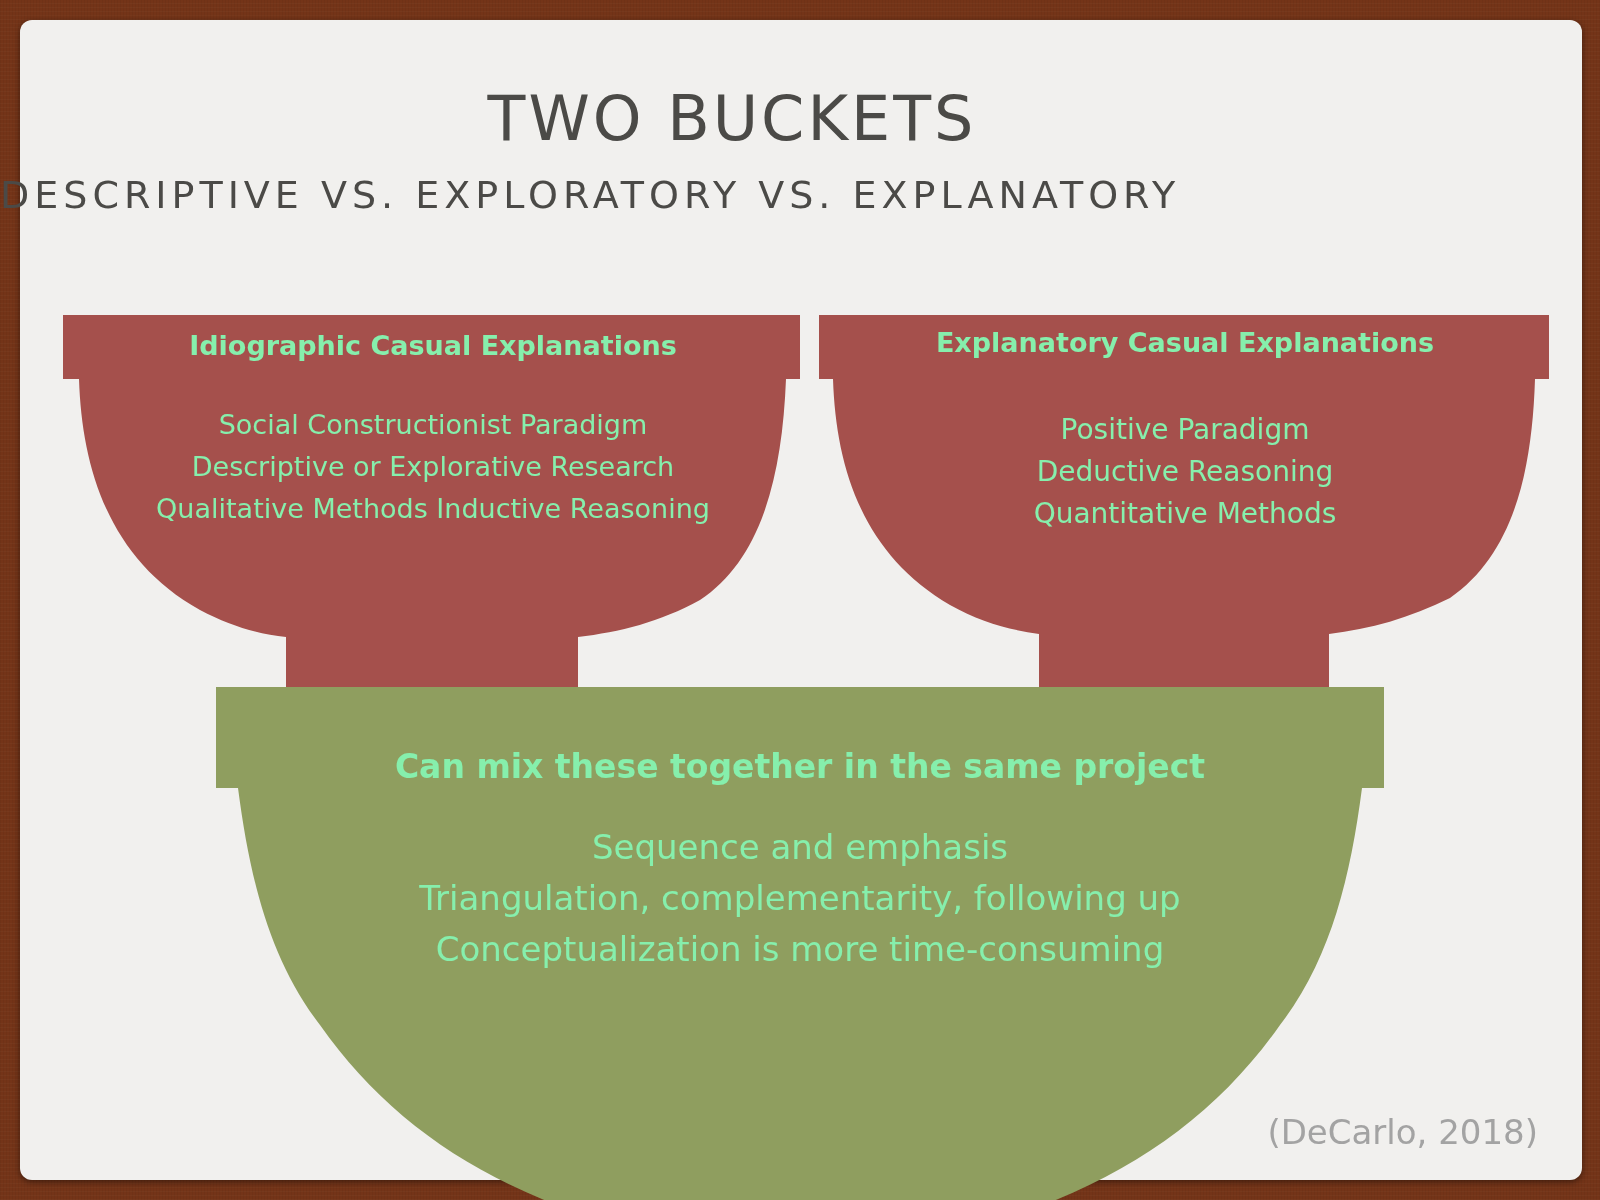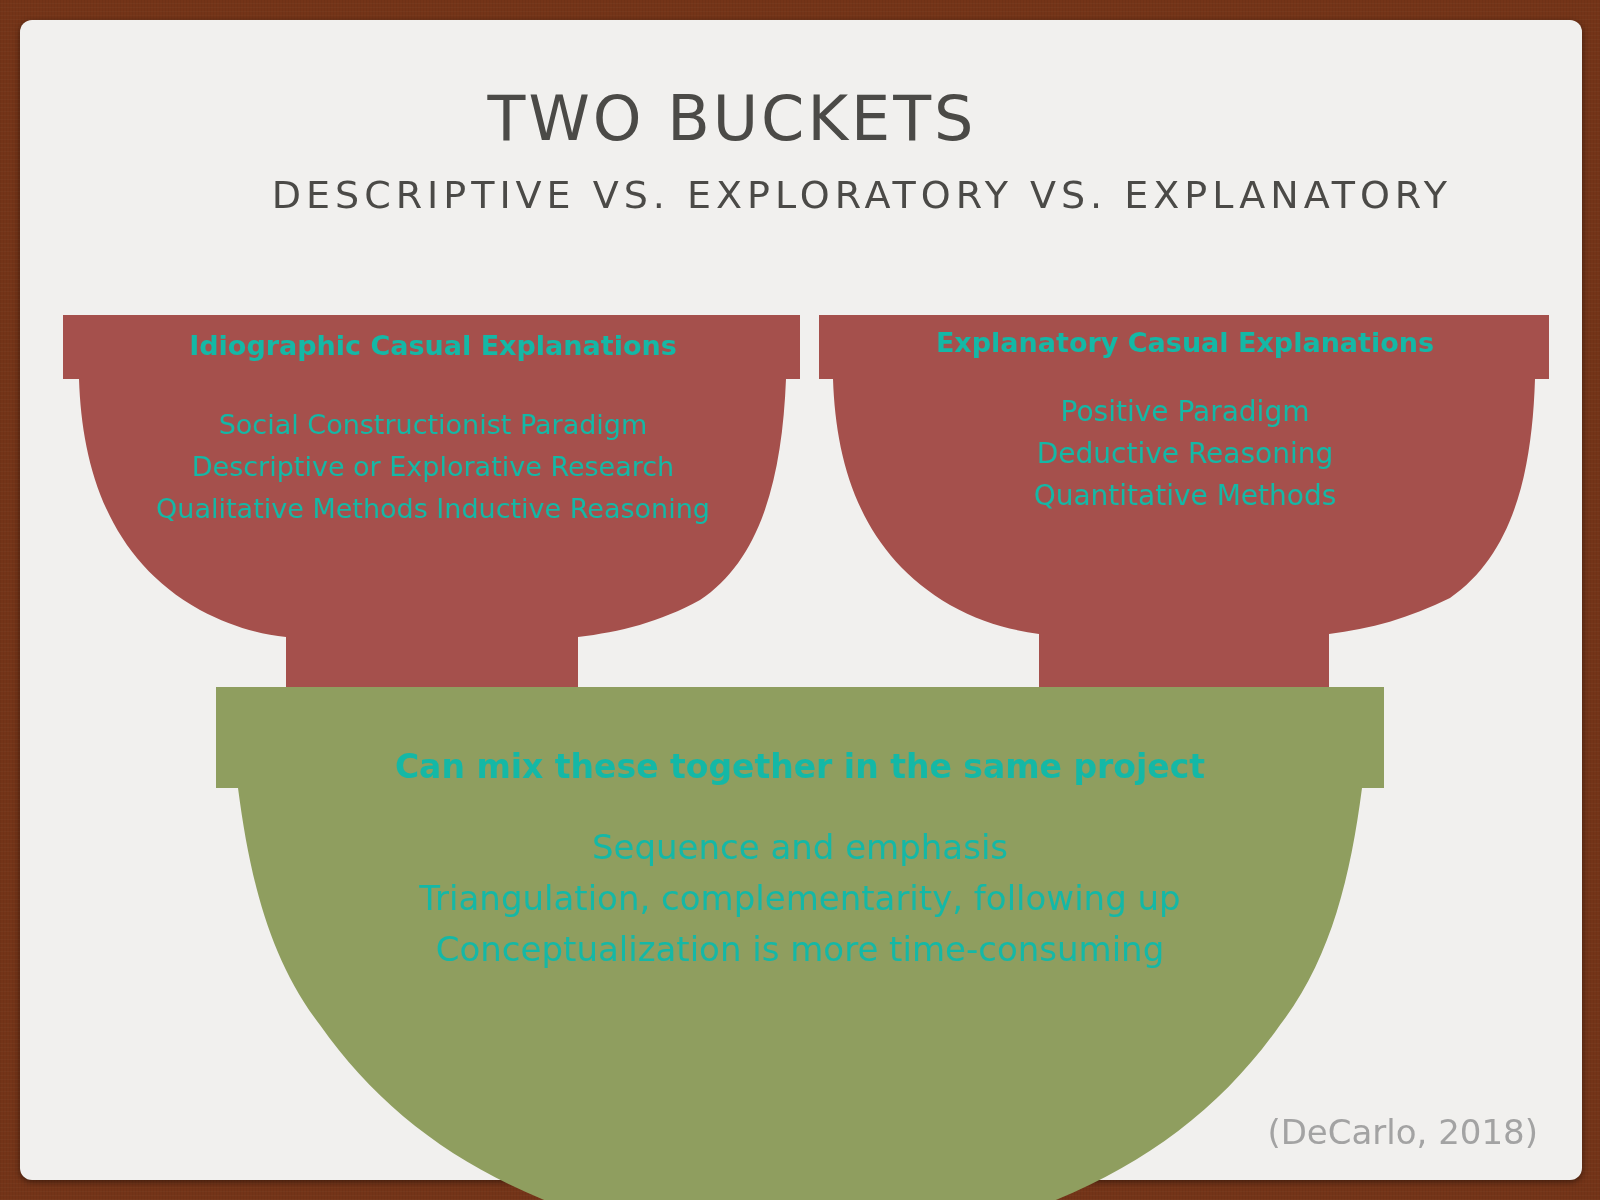--- a/index.html
+++ b/index.html
@@ -47,31 +47,31 @@
       color: #4b4a47;
       font-family: "DejaVu Sans", sans-serif;
       font-weight: normal;
       line-height: 70px;
     }
     .subtitle {
       position: absolute;
       left: 0;
       width: 1452px;
       top: 172px;
-      text-align: right;
+      text-align: left;
       font-size: 38px;
       letter-spacing: 5px;
       color: #4b4a47;
       font-family: "DejaVu Sans", sans-serif;
       line-height: 46px;
     }
     .bowl-text {
       position: absolute;
       text-align: center;
-      color: #14b8a6;
+      color: #86efac;
       font-family: "DejaVu Sans", sans-serif;
     }
     .bowl-heading {
       font-size: 27px;
       font-weight: bold;
       line-height: 36px;
     }
     .bowl-line {
       font-size: 28px;
       line-height: 42px;
@@ -86,21 +86,21 @@
     }
     .left-bowl-text .bowl-line {
       font-size: 27px;
     }
     .right-bowl-text {
       left: 832px;
       width: 706px;
       top: 325px;
     }
     .right-bowl-text .bowl-body {
-      margin-top: 30px;
+      margin-top: 48px;
     }
     .green-text {
       left: 238px;
       width: 1124px;
       top: 745px;
     }
     .green-text .bowl-heading {
       font-size: 33px;
       line-height: 44px;
     }

